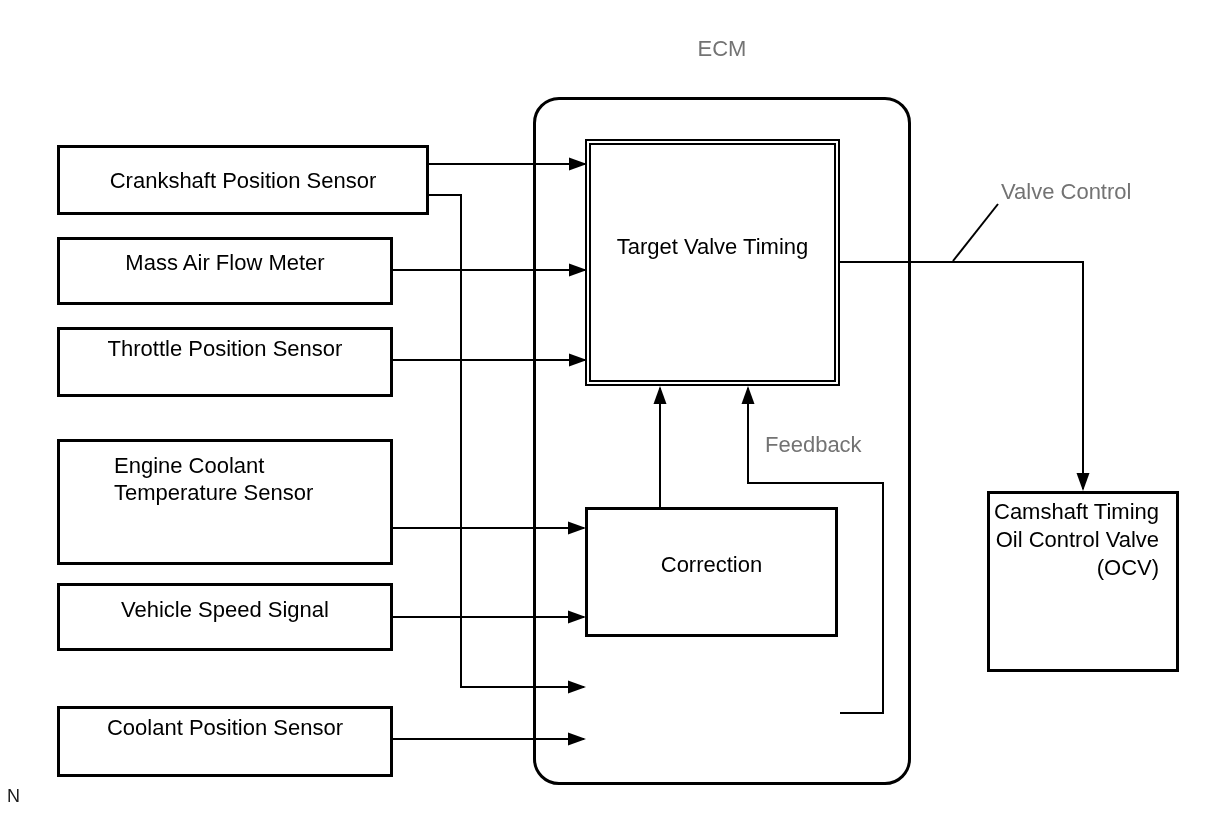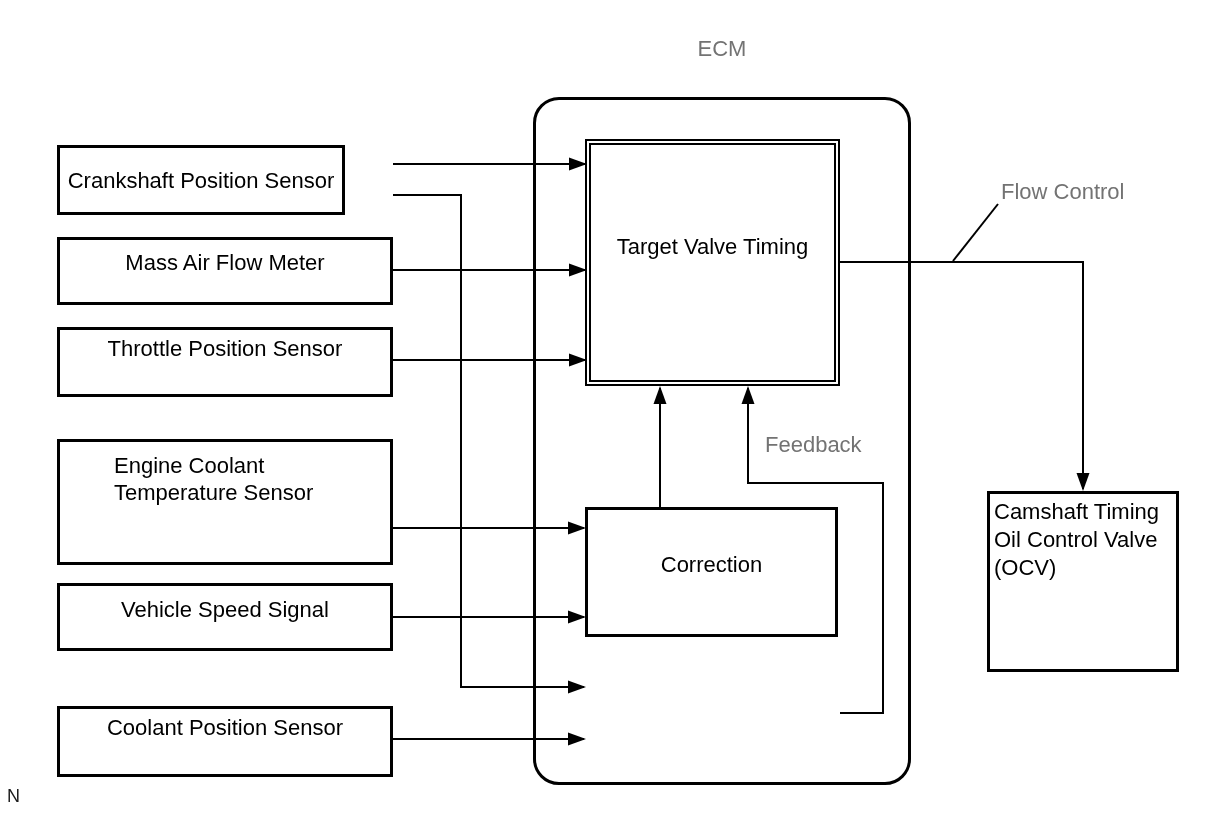--- a/index.html
+++ b/index.html
@@ -11,39 +11,39 @@
   .lbl{position:absolute;white-space:pre-line;line-height:27px;font-size:22px;color:#737373;}
   .box{
     position:absolute;box-sizing:border-box;border:3px solid #000;background:#fff;
     display:flex;align-items:center;justify-content:center;text-align:center;
     font-size:22px;line-height:27px;white-space:pre-line;
   }
   
   .dbl{border:2px solid #000;}
   .dbl::before{content:"";position:absolute;inset:2px;border:2px solid #000;pointer-events:none;}
   
-  .in1{left:57px;top:145px;width:288px;height:70px;}
+  .in1{left:57px;top:145px;width:372px;height:70px;}
   .in2{left:57px;top:237px;width:336px;height:68px;padding-bottom:18px;}
   .in3{left:57px;top:327px;width:336px;height:70px;padding-bottom:28px;}
   .in4{left:57px;top:439px;width:336px;height:126px;align-items:flex-start;justify-content:flex-start;text-align:left;padding:10px 0 0 54px;}
   .in5{left:57px;top:583px;width:336px;height:68px;padding-bottom:16px;}
   .in6{left:57px;top:706px;width:336px;height:71px;padding-bottom:28px;}
   
   .ecm{
     position:absolute;left:533px;top:97px;width:378px;height:688px;
     box-sizing:border-box;border:3px solid #000;border-radius:26px;background:#fff;
   }
   .ecm-title{left:533px;top:35px;width:378px;text-align:center;font-size:22px;}
   .target{left:585px;top:139px;width:255px;height:247px;padding-bottom:32px;}
   .correction{left:585px;top:507px;width:253px;height:130px;padding-bottom:16px;}
   .actual{left:585px;top:665px;width:255px;height:98px;padding-bottom:22px;}
   
   .ocv{
     left:987px;top:491px;width:192px;height:181px;
-    align-items:flex-start;justify-content:flex-start;text-align:left;
+    align-items:flex-start;justify-content:flex-start;text-align:right;
     padding:4px 0 0 4px;line-height:28px;
   }
   .duty-lbl{left:1001px;top:178px;}
   .feedback-lbl{left:765px;top:431px;}
   .footnote{left:7px;top:787px;font-size:18px;line-height:18px;color:#1a1a1a;}
   .wires{position:absolute;left:0;top:0;width:1210px;height:814px;pointer-events:none;}
 </style>
 </head>
 <body>
 
@@ -106,17 +106,17 @@
   <div class="box correction">
     <span>Correction</span>
   </div>
 
   <div class="box ocv">
     <span>Camshaft Timing
 Oil Control Valve
 (OCV)</span>
   </div>
 
-  <div class="lbl duty-lbl">Flow Control</div>
+  <div class="lbl duty-lbl">Valve Control</div>
   <div class="lbl feedback-lbl">Feedback</div>
   <div class="lbl footnote">N</div>
 
 </div>
 
 </body></html>

